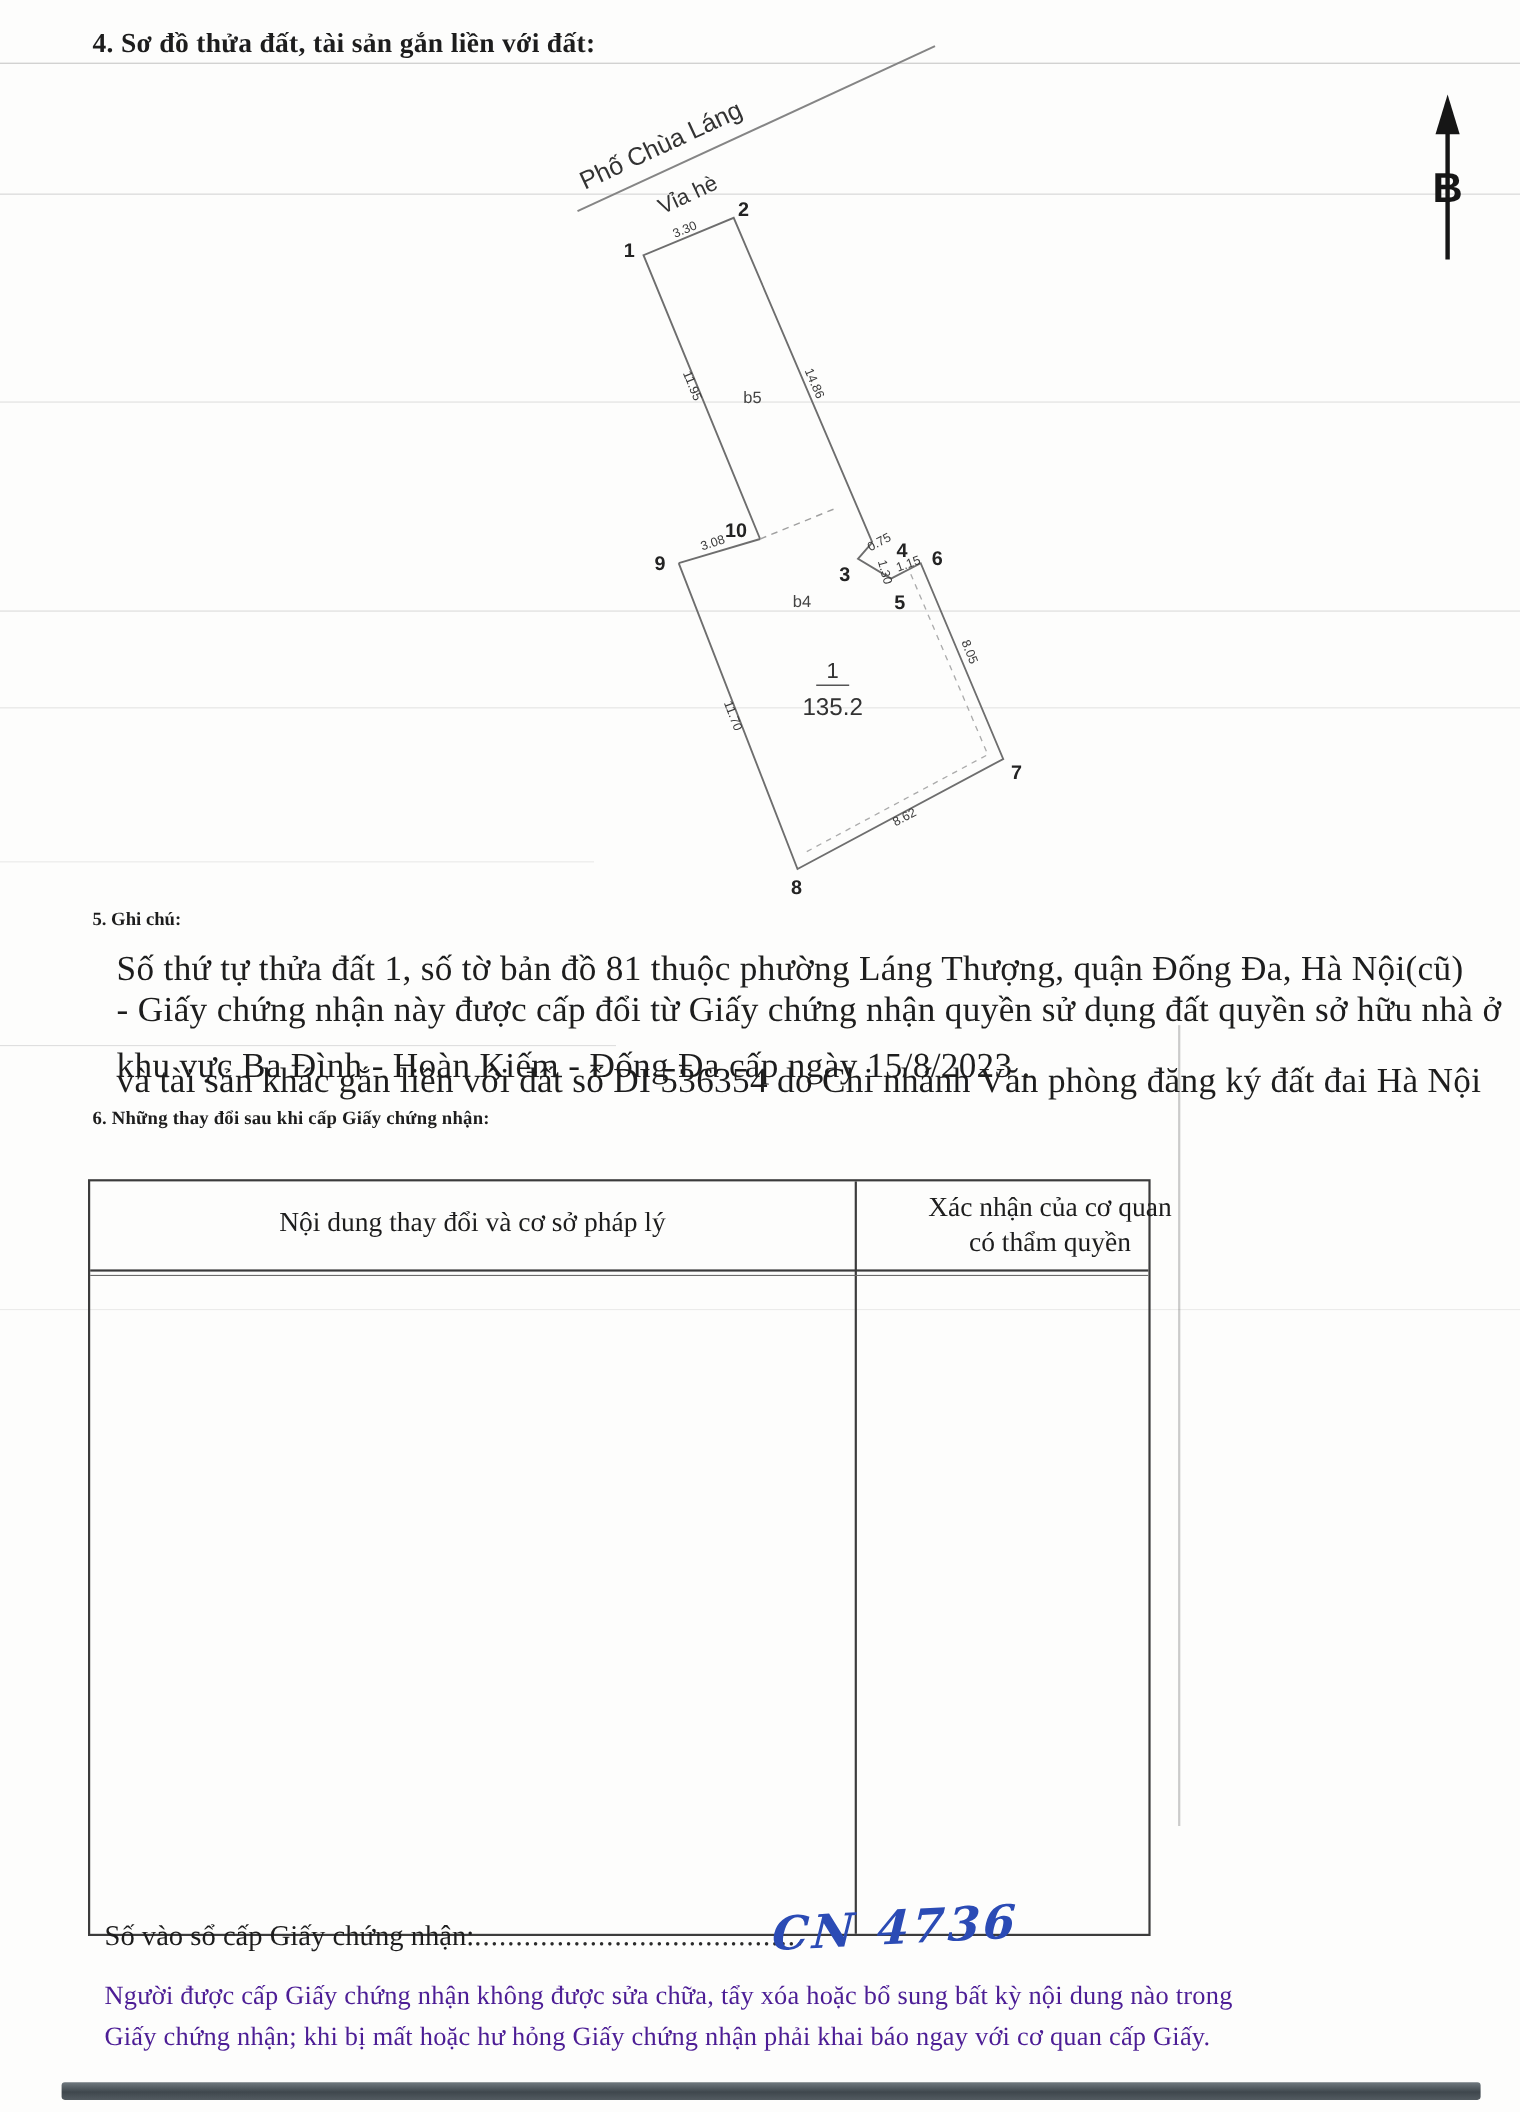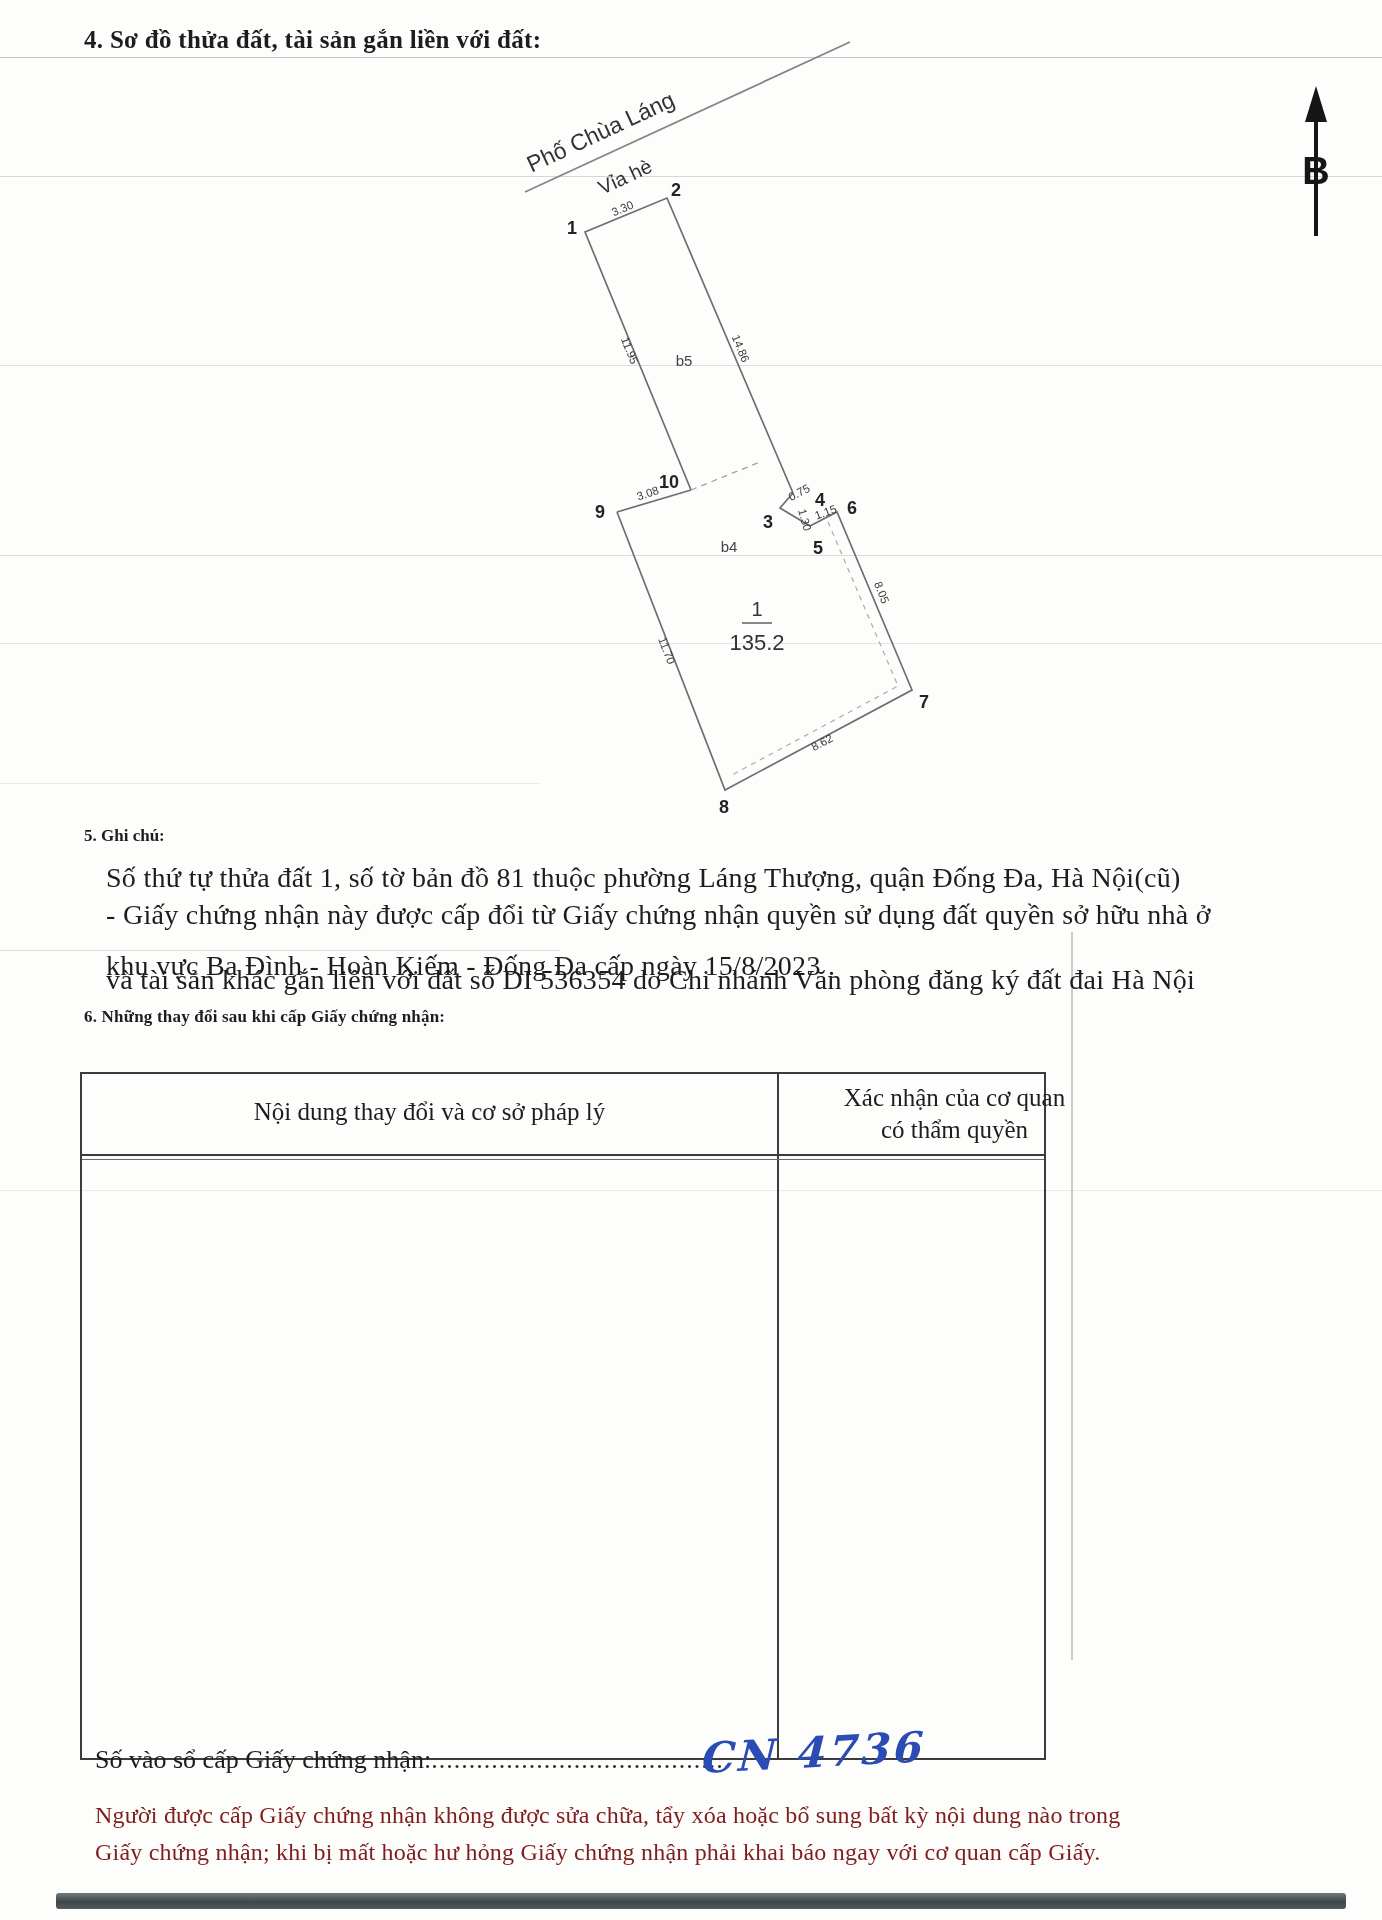--- a/index.html
+++ b/index.html
@@ -5,39 +5,39 @@
   html,body{margin:0;padding:0;background:#e8e8e8;}
   #page{
     position:relative;width:1382px;height:1920px;margin:0 auto;
     background:#fdfdfc;overflow:hidden;
     font-family:"Liberation Serif",serif;color:#1d1d1d;
   }
   .abs{position:absolute;}
   .scanline{position:absolute;height:1px;background:#9a9a9a;}
   #sec4-title{left:84px;top:26px;font-size:25px;font-weight:bold;letter-spacing:.3px;}
   #sec5-title{left:84px;top:826px;font-size:17px;font-weight:bold;}
-  .note-line{left:106px;font-size:28px;letter-spacing:.3px;white-space:nowrap;}
+  .note-line{left:106px;font-size:32px;letter-spacing:.3px;white-space:nowrap;}
   #sec6-title{left:84px;top:982px;font-size:17px;font-weight:bold;letter-spacing:.2px;margin-top:25px;}
   
   #chg-table{left:80px;top:1072px;width:962px;height:684px;border:2px solid #3c3c3c;}
   #chg-divider{position:absolute;left:695px;top:0;width:2px;height:100%;background:#3c3c3c;}
   #chg-head-line1{position:absolute;left:0;top:80px;width:100%;height:2px;background:#3c3c3c;}
   #chg-head-line2{position:absolute;left:0;top:85px;width:100%;height:1px;background:#6b6b6b;}
   #col1-header{position:absolute;left:0;top:24px;width:695px;text-align:center;font-size:25px;}
   #col2-header{position:absolute;left:697px;top:8px;width:263px;text-align:center;font-size:25px;line-height:32px;padding-left:44px;}
   
   #register-row{left:95px;top:1745px;font-size:26px;white-space:nowrap;}
   .dots{letter-spacing:1px;color:#2a2a2a;}
   #register-number{
     position:absolute;left:702px;top:1728px;
     font-size:42px;font-style:italic;font-weight:bold;color:#2b4bb5;
     transform:rotate(-3deg) skewX(-6deg);letter-spacing:3px;white-space:nowrap;
     font-family:"DejaVu Serif",serif;
   }
-  .footer-line{left:95px;font-size:24px;letter-spacing:.2px;white-space:nowrap;color:#7f1d1d;}
+  .footer-line{left:95px;font-size:24px;letter-spacing:.2px;white-space:nowrap;color:#4c1d95;}
   #bottom-band{
     position:absolute;left:56px;top:1893px;width:1290px;height:16px;
     background:linear-gradient(#70797f,#3f474d 55%,#525a60);border-radius:3px;filter:blur(.5px);
   }
   #fold-line{position:absolute;left:1071px;top:932px;width:2px;height:728px;background:rgba(110,110,110,.35);}
   svg text{font-family:"Liberation Sans",sans-serif;}
   .pt-label{font-size:18px;font-weight:600;fill:#232323;}
   .meas{font-size:11.5px;fill:#3a3a3a;}
   .bldg{font-size:15px;fill:#444;}
 </style>

